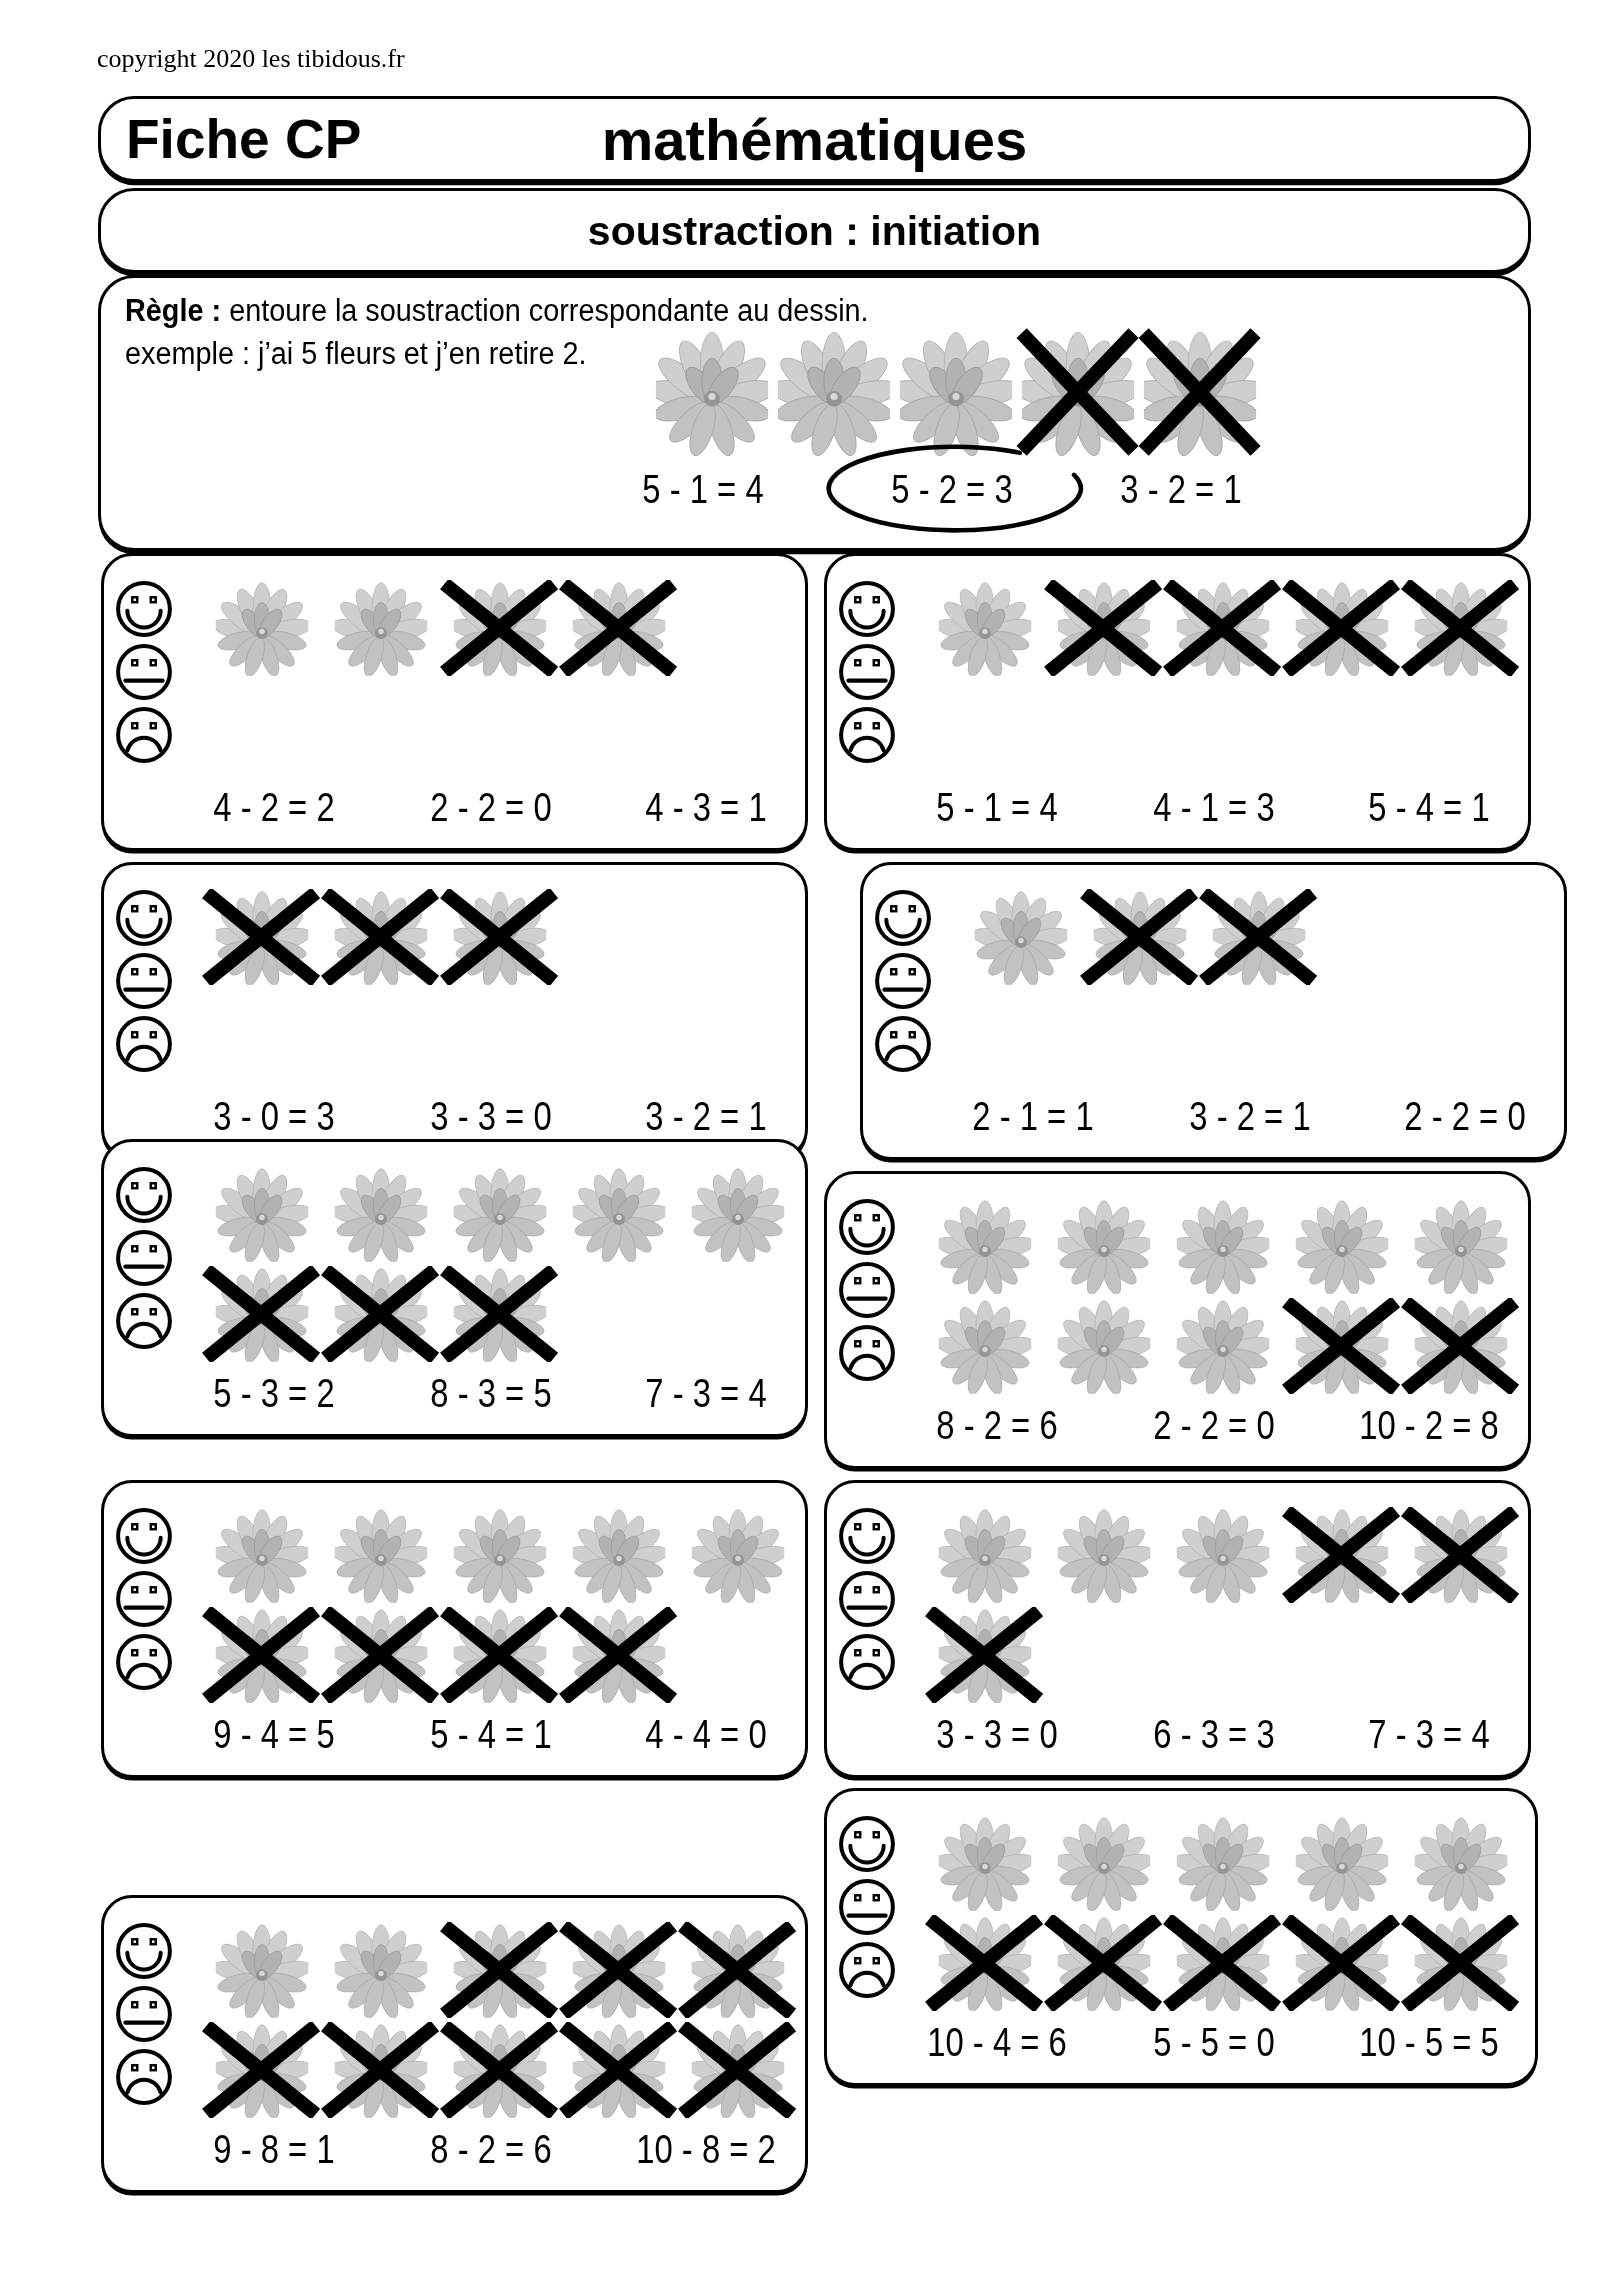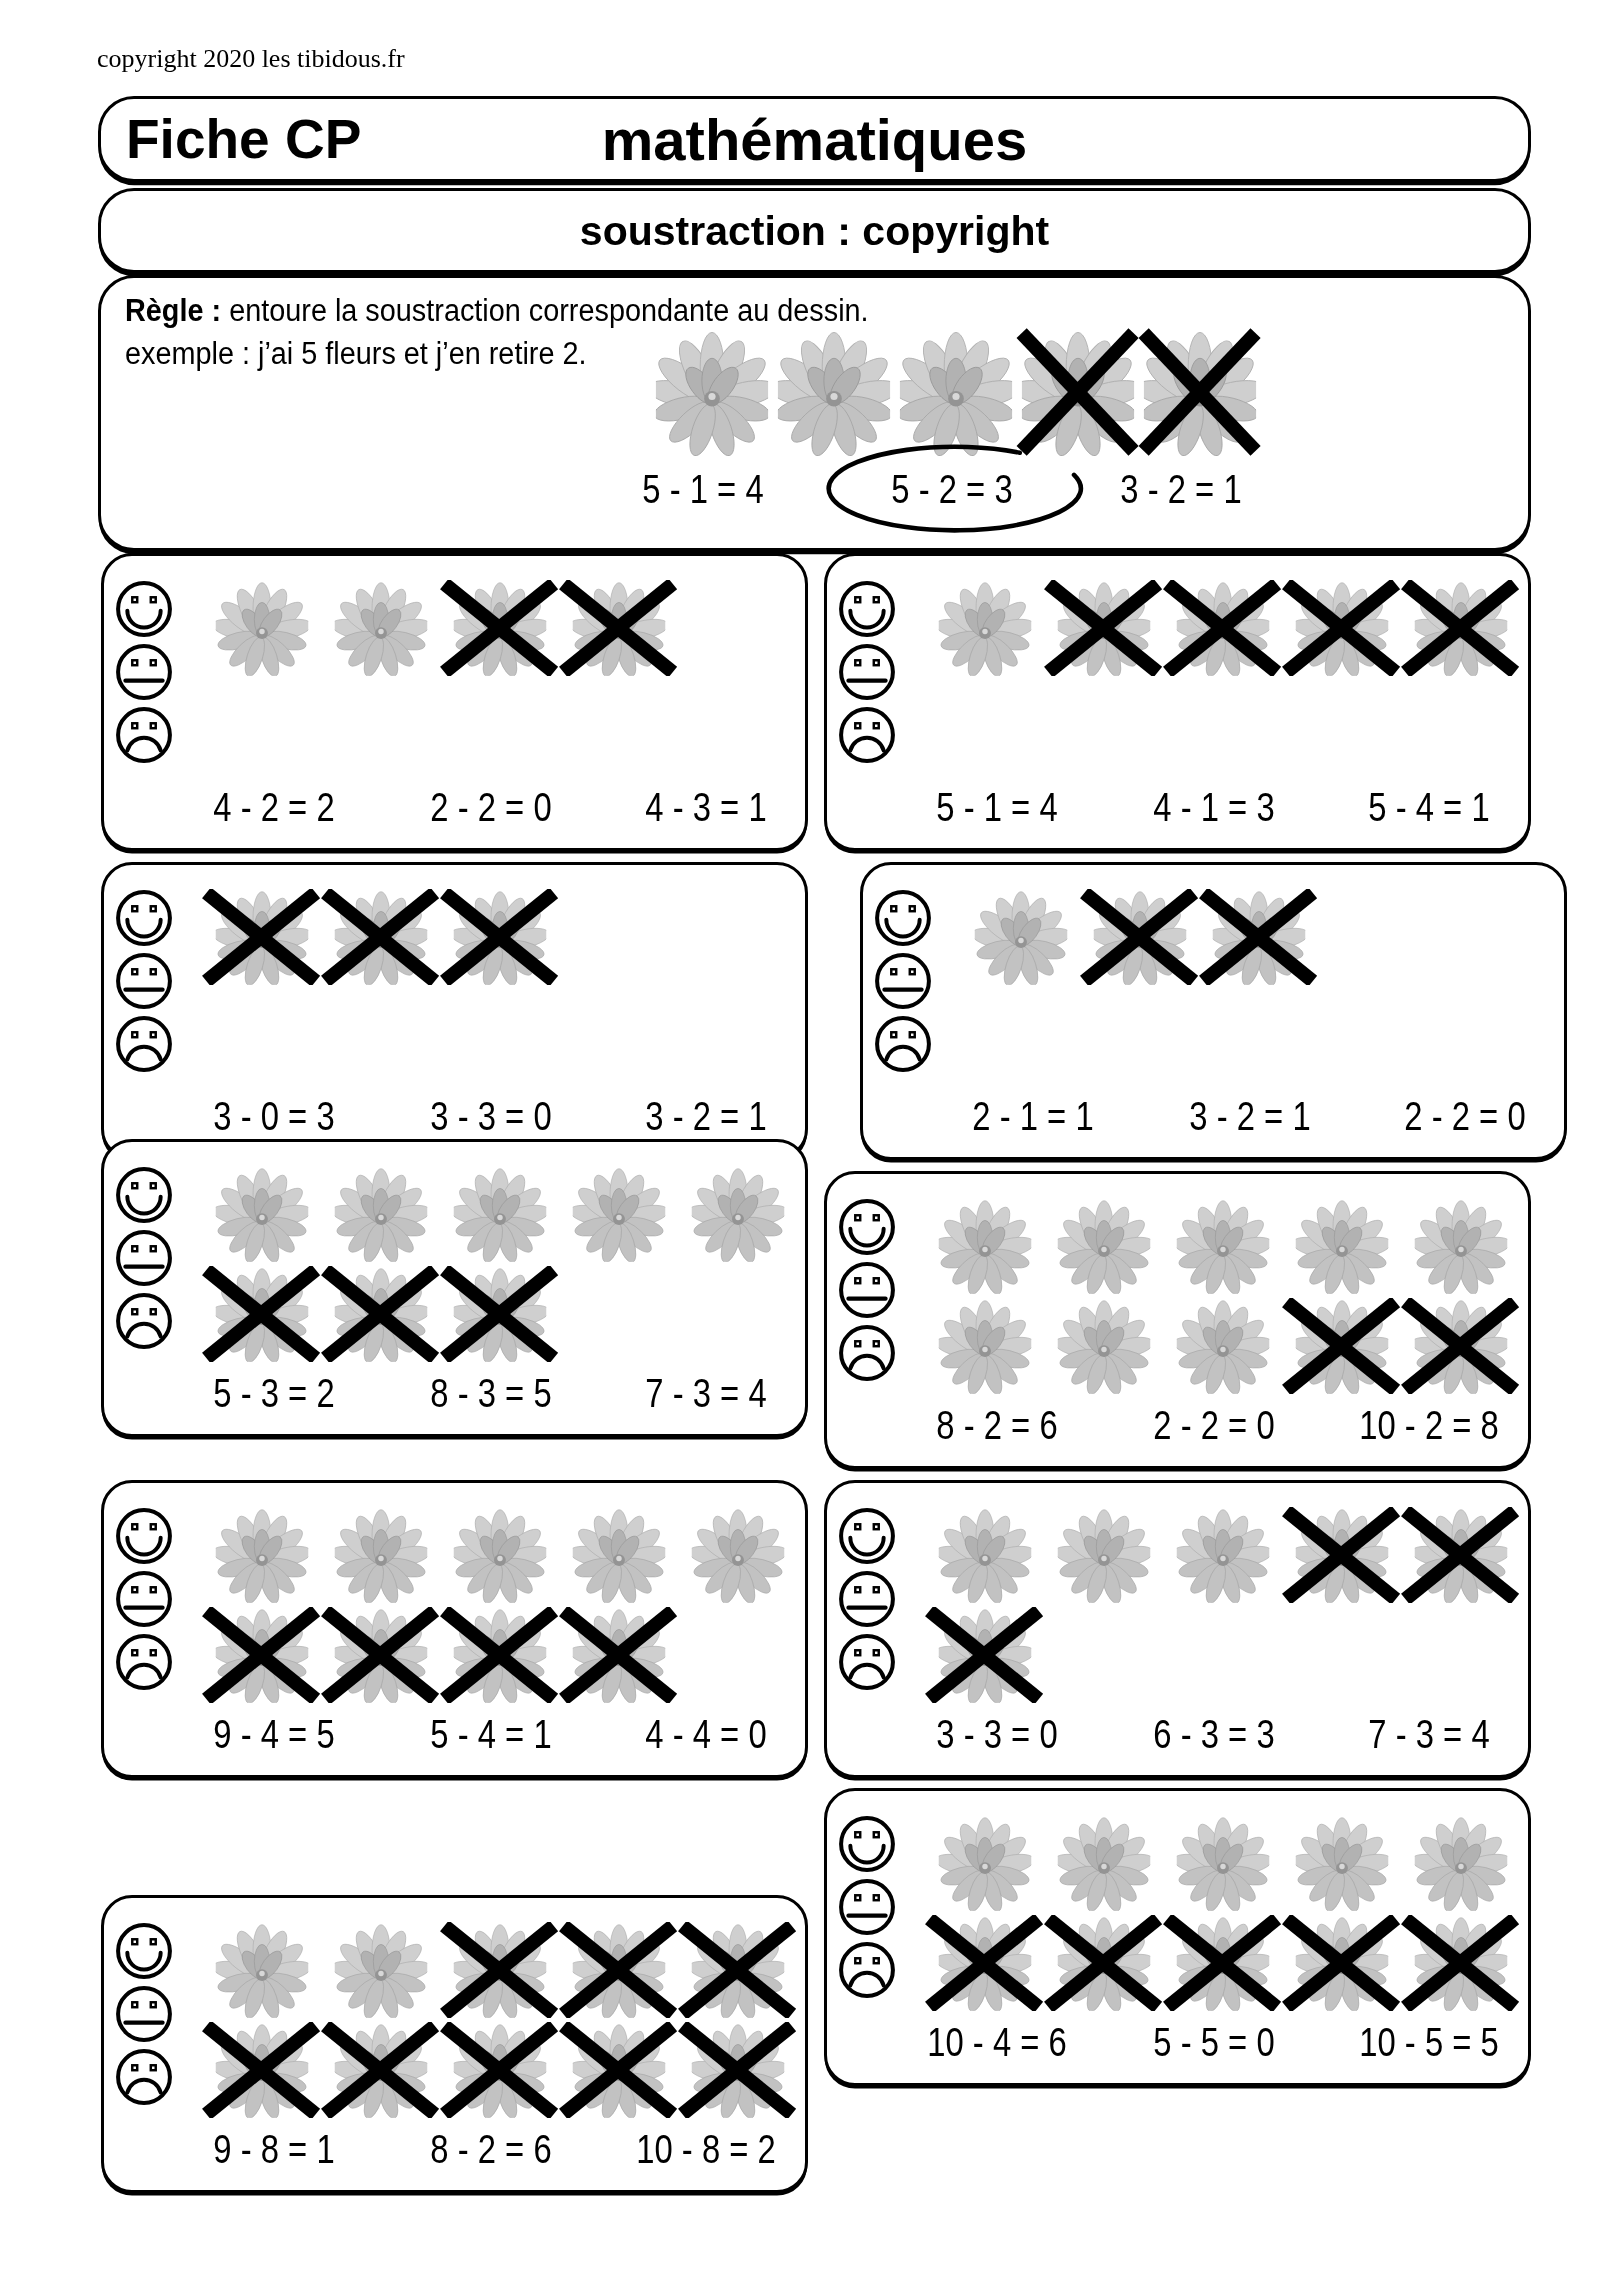--- a/index.html
+++ b/index.html
@@ -117,21 +117,21 @@
 <div class="page">
 
   <div class="copyright">copyright 2020 les tibidous.fr</div>
 
   <div class="obox" id="header-box">
     <span class="sheet-label">Fiche CP</span>
     <span class="centered-title">mathématiques</span>
   </div>
 
   <div class="obox" id="subtitle-box">
-    <span class="centered-title">soustraction : copyright</span>
+    <span class="centered-title">soustraction : initiation</span>
   </div>
 
   <div class="obox" id="rule-box">
     <div class="rule-text">
       <div><b>Règle :</b><span> entoure la soustraction correspondante au dessin.</span></div>
       <div>exemple : j’ai 5 fleurs et j’en retire 2.</div>
     </div>
     <div class="flower-row" id="rule-flowers">
         <div class="flower-cell large">
           <svg class="flower" viewBox="0 0 172 196" width="113" height="128">
@@ -809,21 +809,21 @@
             <svg class="cross" viewBox="0 0 100 100" preserveAspectRatio="none">
               <line x1="6" y1="4" x2="94" y2="96" stroke="#000" stroke-width="14" vector-effect="non-scaling-stroke"></line>
               <line x1="94" y1="4" x2="6" y2="96" stroke="#000" stroke-width="14" vector-effect="non-scaling-stroke"></line>
             </svg>
           </div>
         </div>
         <span class="eq" style="left: 170px;">9 - 8 = 1</span>
         <span class="eq" style="left: 387px;">8 - 2 = 6</span>
         <span class="eq" style="left: 602px;">10 - 8 = 2</span>
       </div>
-      <div class="box" style="left: 824px; top: 1788px;">
+      <div class="box" style="left: 824px; top: 1788px; padding-left: 7px;">
         <div class="smileys">
           <div class="smiley">
             <svg viewBox="0 0 88 88" width="58" height="58">
               <use href="#sym-happy-face"></use>
             </svg>
           </div>
           <div class="smiley">
             <svg viewBox="0 0 88 88" width="58" height="58">
               <use href="#sym-neutral-face"></use>
             </svg>

